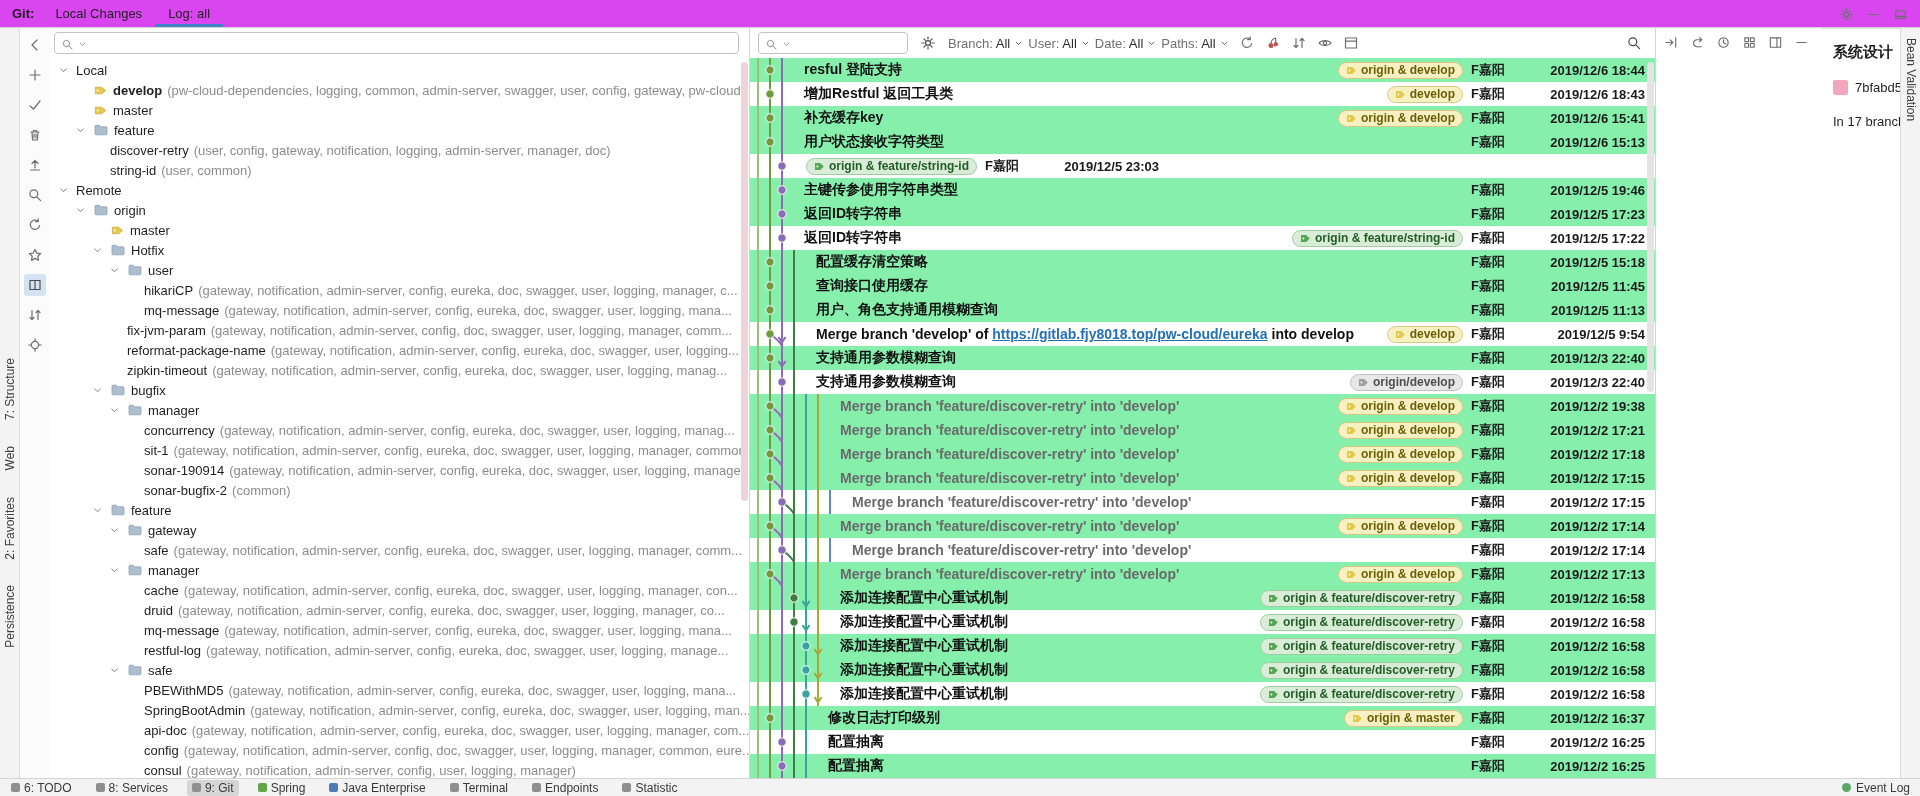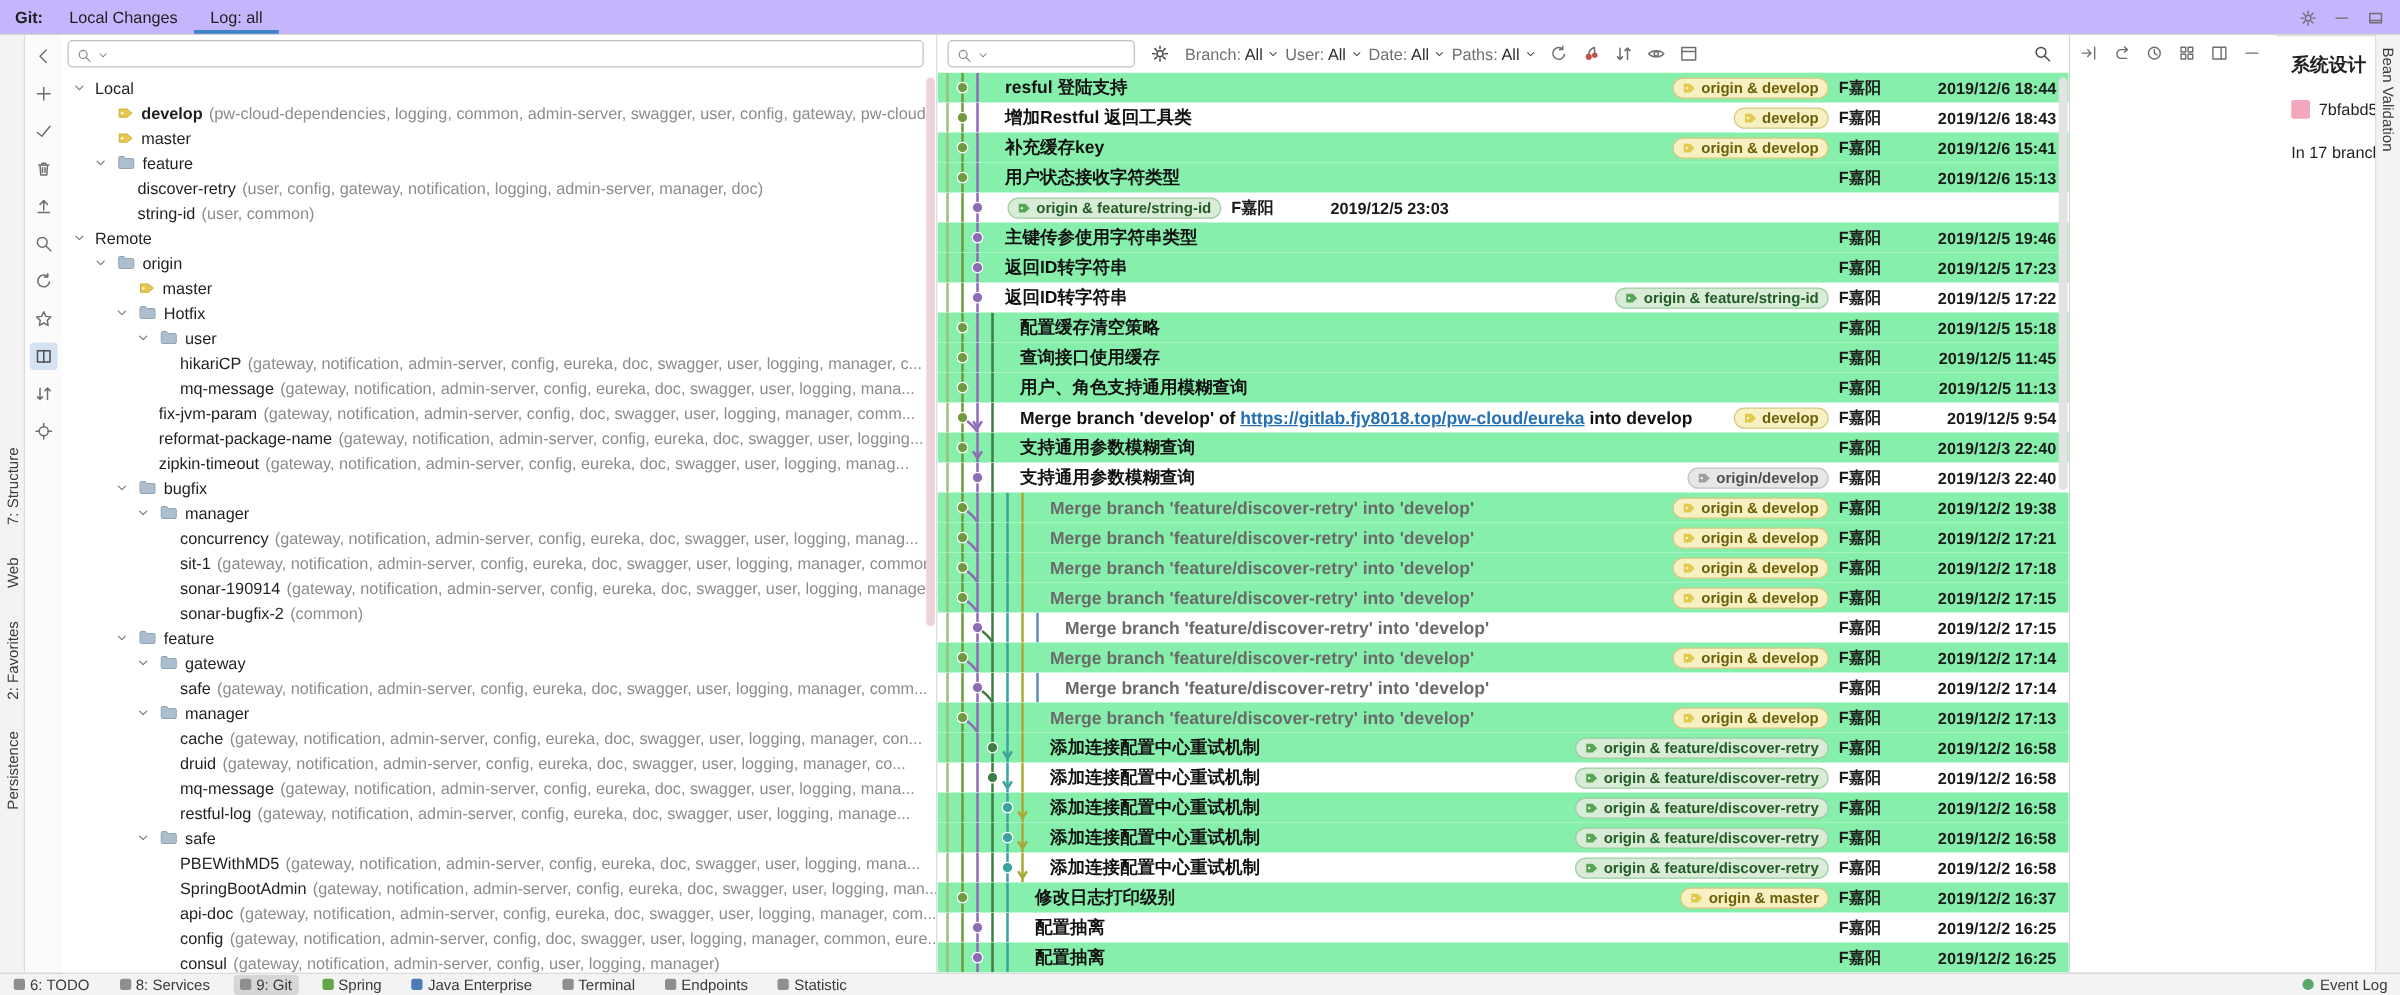--- a/index.html
+++ b/index.html
@@ -2,21 +2,21 @@
 <html><head>
 <meta charset="utf-8">
 <style>
   *{margin:0;padding:0;box-sizing:border-box;}
   html,body{width:1920px;height:796px;overflow:hidden;}
   body{font-family:"Liberation Sans",sans-serif;font-size:13px;color:#1f1f1f;background:#fff;}
   .app{width:1920px;height:796px;display:flex;flex-direction:column;}
   .ic{display:inline-block;vertical-align:middle;flex:none;}
 
   
-  .twheader{height:28px;background:#c4b5fd;border-bottom:1px solid #D4D4D4;display:flex;align-items:stretch;padding-left:12px;flex:none;}
+  .twheader{height:28px;background:#d946ef;border-bottom:1px solid #D4D4D4;display:flex;align-items:stretch;padding-left:12px;flex:none;}
   .git-label{font-weight:bold;align-self:center;margin-right:8px;}
   .tab{display:flex;align-items:center;padding:0 13px;cursor:default;}
   .tab.active{box-shadow:inset 0 -3px 0 #4083C9;color:#1f1f1f;}
   .hdr-icons{margin-left:auto;display:flex;align-items:center;gap:12px;padding-right:12px;color:#6E6E6E;}
 
   
   .main{flex:1;display:flex;min-height:0;}
 
   .stripe{width:20px;background:#F3F3F3;display:flex;flex-direction:column;align-items:center;font-size:12px;color:#3c3c3c;flex:none;}
   .stripe-left{border-right:1px solid #DCDCDC;}

